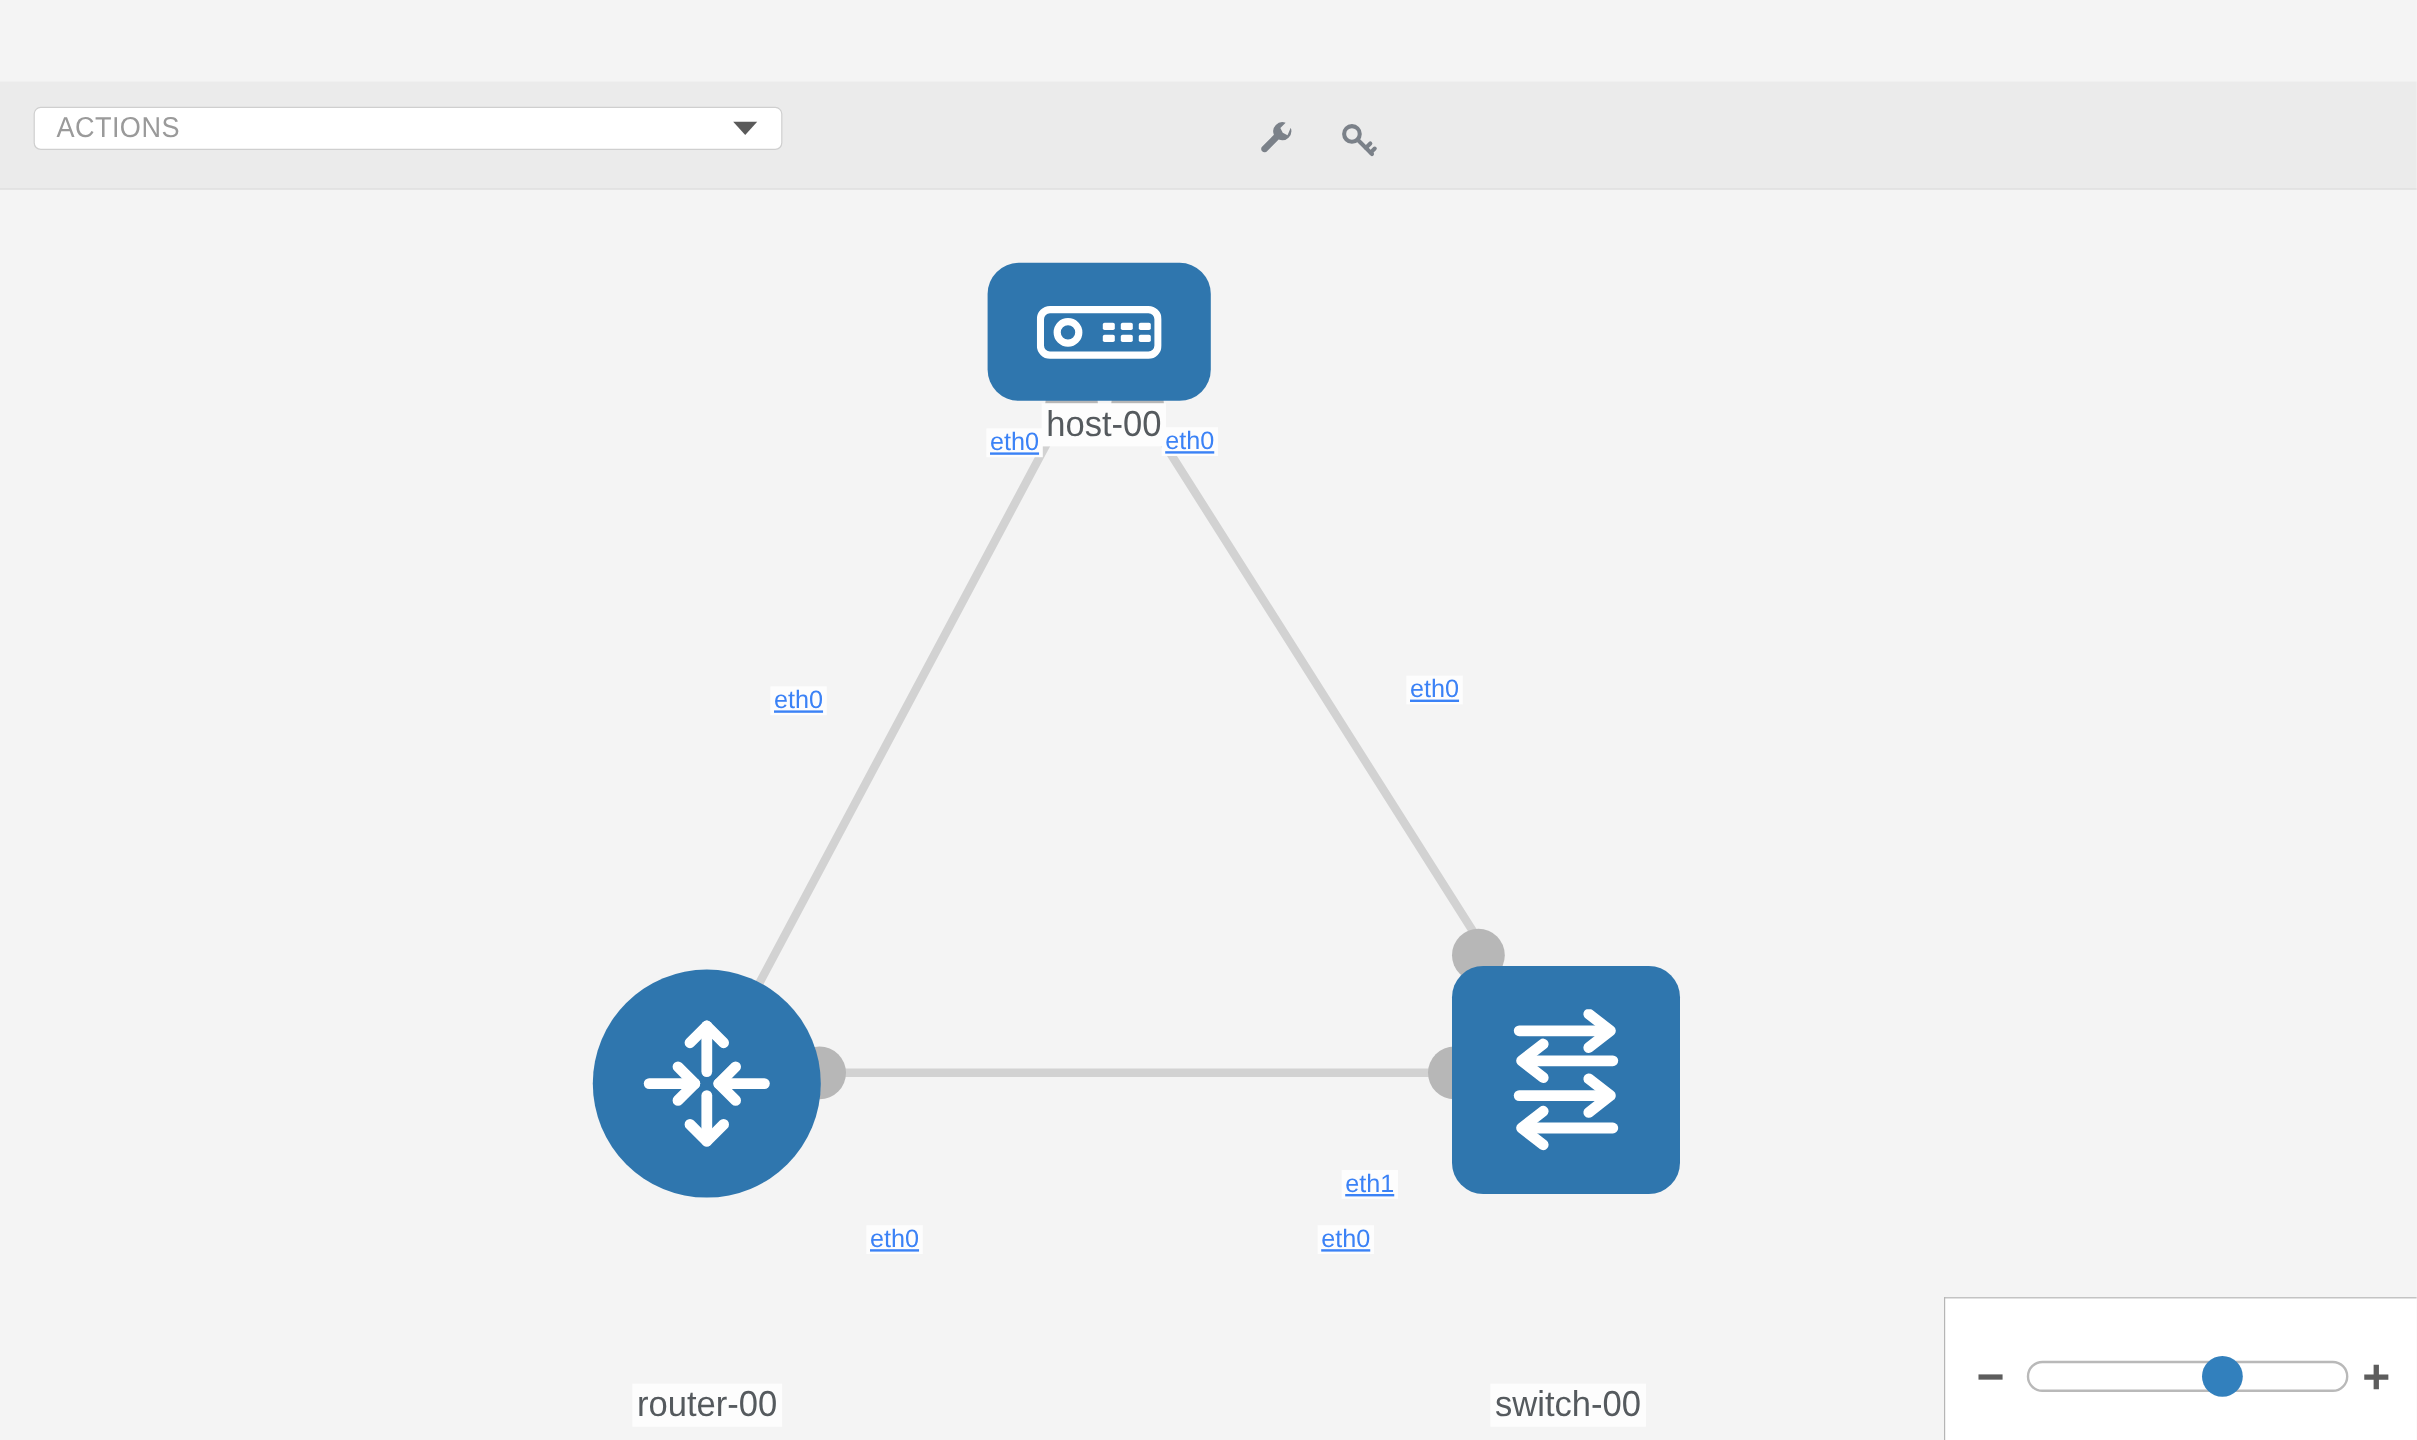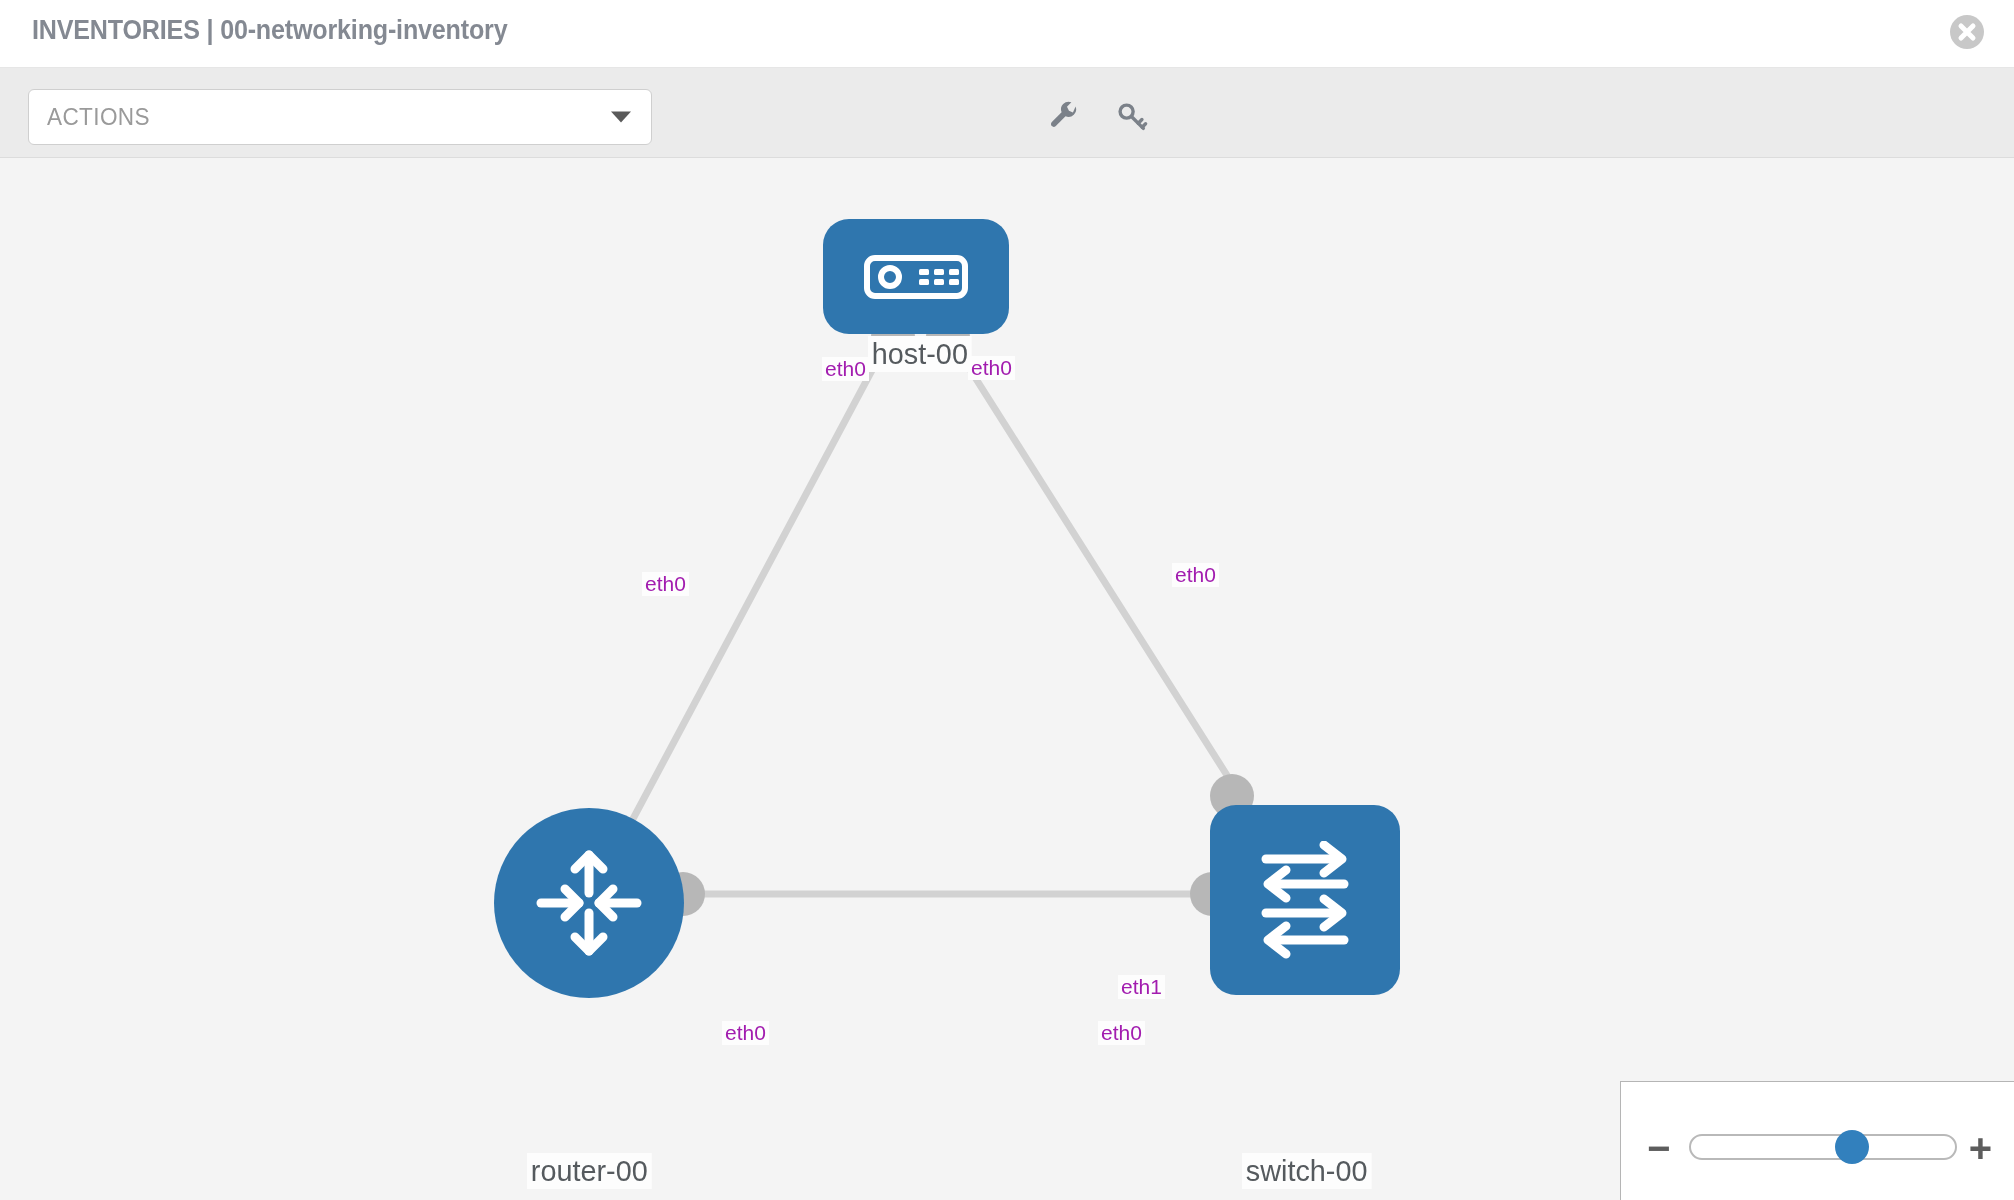--- a/index.html
+++ b/index.html
@@ -32,21 +32,21 @@
   }
   .close-btn svg { display: block; }
 
   
   .toolbar {
     position: absolute; left: 0; top: 68px; width: 2014px; height: 90px;
     background: #ebebeb;
     border-bottom: 1px solid #dcdcdc;
   }
   .field {
-    position: absolute; top: 21px; height: 56px;
+    position: absolute; top: 21px; height: 36px;
     background: #ffffff;
     border: 1px solid #cfcfcf;
     border-radius: 6px;
   }
   .field-text {
     position: absolute; left: 18px; top: 50%; transform: translateY(-50%) scaleX(0.94);
     transform-origin: left center;
     font-size: 24px; color: #9a9a9a; letter-spacing: 0.4px;
     font-family: "Liberation Sans Narrow", "Liberation Sans", sans-serif;
     white-space: nowrap;
@@ -97,24 +97,25 @@
     font-family: "Liberation Sans Narrow", "Liberation Sans", sans-serif;
     transform: scaleX(0.96); 
   }
   #host-label   { left: 868px; top: 177px; transform-origin: left center; }
   #router-label { left: 527px; top: 994px; transform-origin: left center; }
   #switch-label { left: 1242px; top: 994px; transform-origin: left center; }
 
   .iface-label {
     position: absolute; white-space: nowrap;
     background: #fdfdfd;
-    color: #a21caf;
+    color: #3b82f6;
     font-size: 21px;
     padding: 0px 3px;
     font-family: "Liberation Sans Narrow", "Liberation Sans", sans-serif;
+    text-decoration: underline;
   }
   #if-host-left   { left: 822px;  top: 198px; }
   #if-host-right  { left: 968px;  top: 197px; }
   #if-router-up   { left: 642px;  top: 413px; }
   #if-switch-up   { left: 1172px; top: 404px; }
   #if-router-eth0 { left: 722px;  top: 862px; }
   #if-switch-eth0 { left: 1098px; top: 862px; }
   #if-switch-eth1 { left: 1118px; top: 816px; }
 
   
@@ -146,28 +147,20 @@
     position: absolute; top: 50%; width: 34px; height: 34px;
     border-radius: 50%; background: #3280bd; transform: translate(-50%, -50%);
     cursor: grab;
   }
 </style>
 </head>
 <body>
 
 <div id="app">
 
-  <div class="header">
-    <div class="header-title">INVENTORIES | 00-networking-inventory</div>
-    <div class="close-btn">
-      <svg width="34" height="34" viewBox="0 0 34 34" aria-hidden="true">
-        <path d="M11 11 L23 23 M23 11 L11 23" stroke="#ffffff" stroke-width="5" stroke-linecap="round"></path>
-      </svg>
-    </div>
-  </div>
 
   <div class="toolbar">
 
     <div class="field" id="actions-field">
       <div class="field-text">ACTIONS</div>
       <div class="caret"></div>
     </div>
 
     <div class="tool-icon" id="wrench-icon">
       <svg width="34" height="34" viewBox="0 0 24 24" aria-hidden="true">

